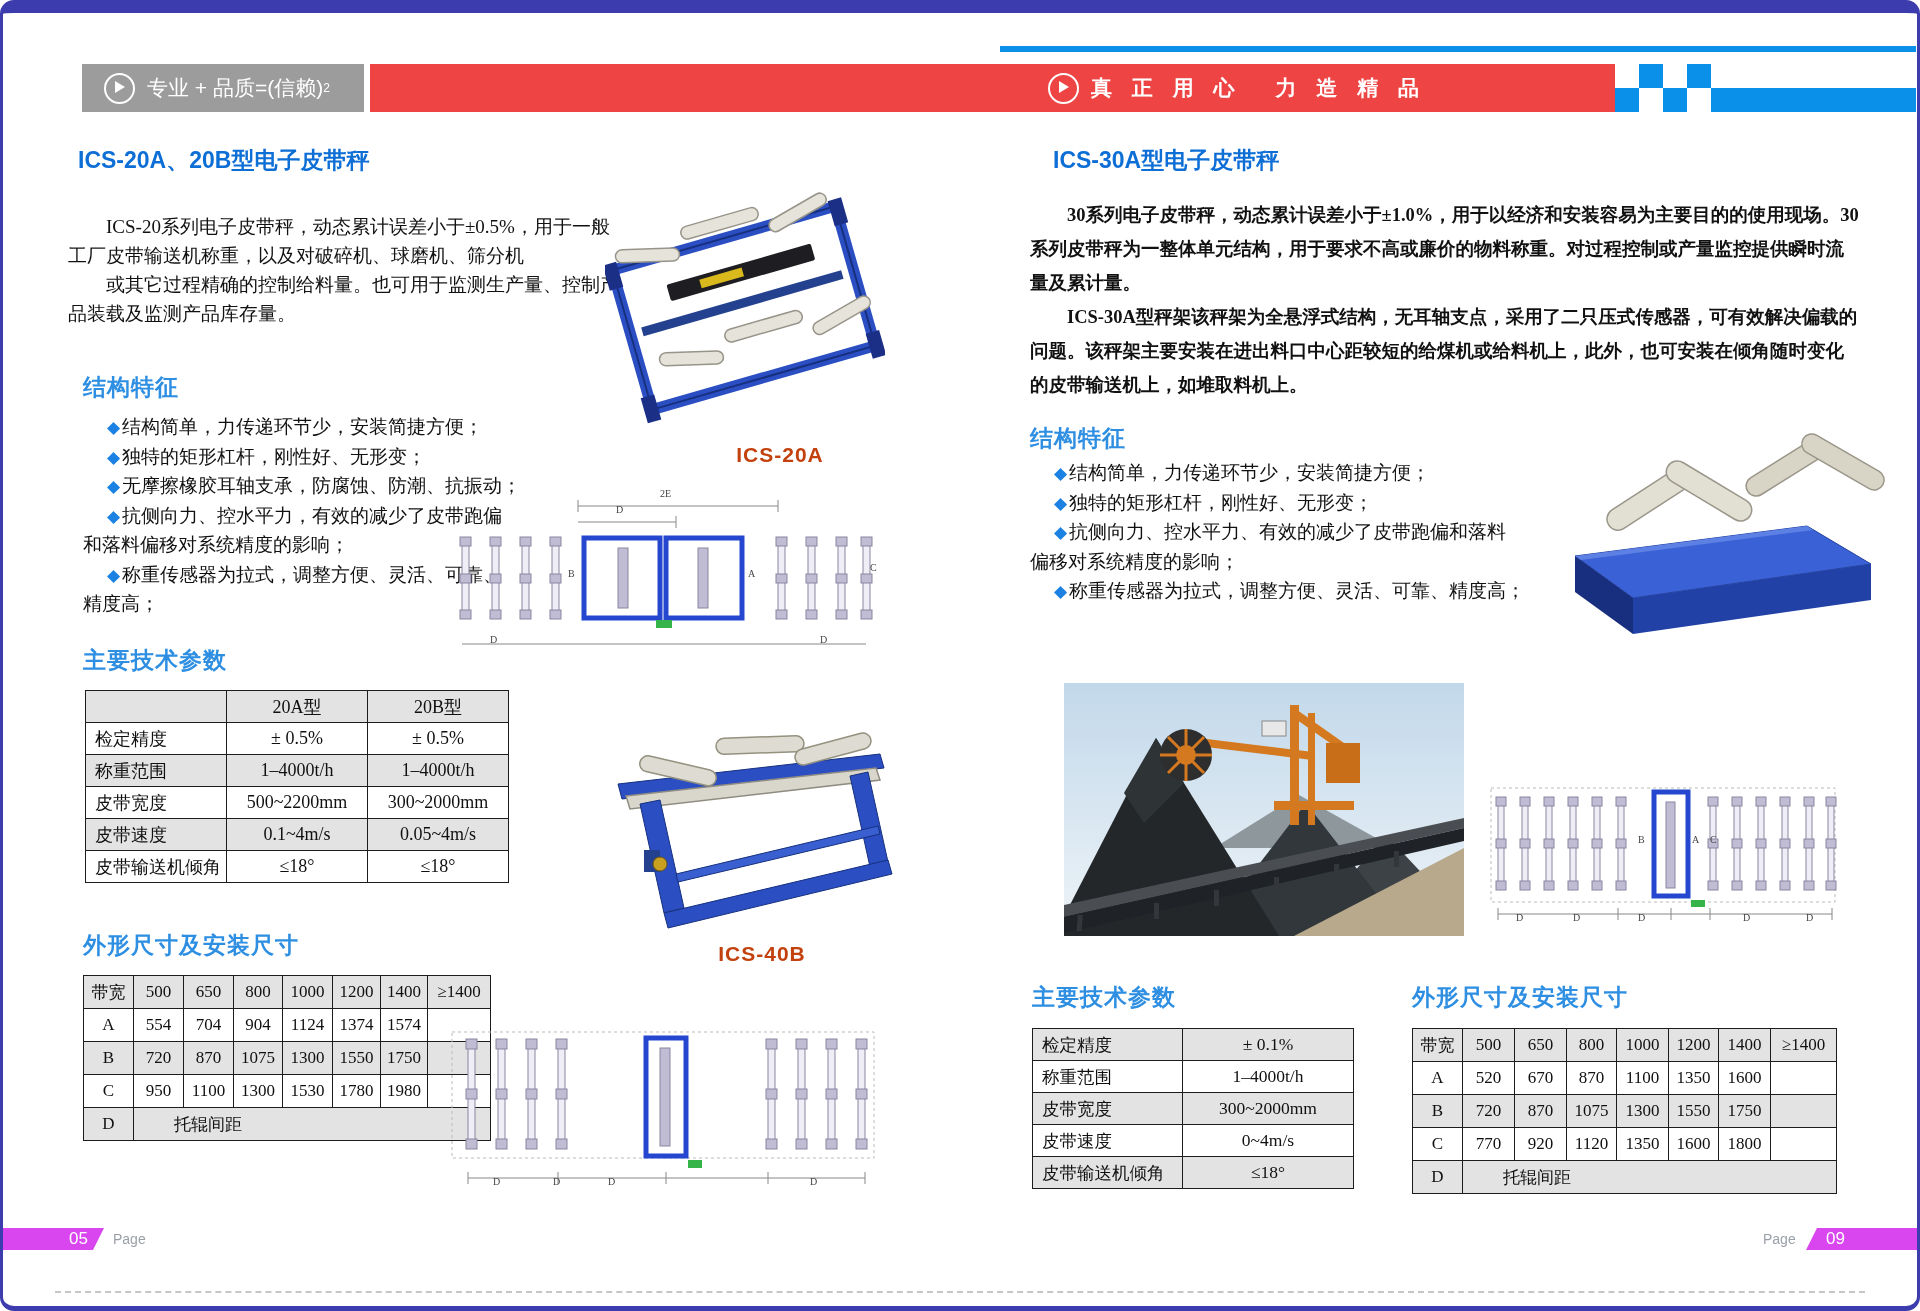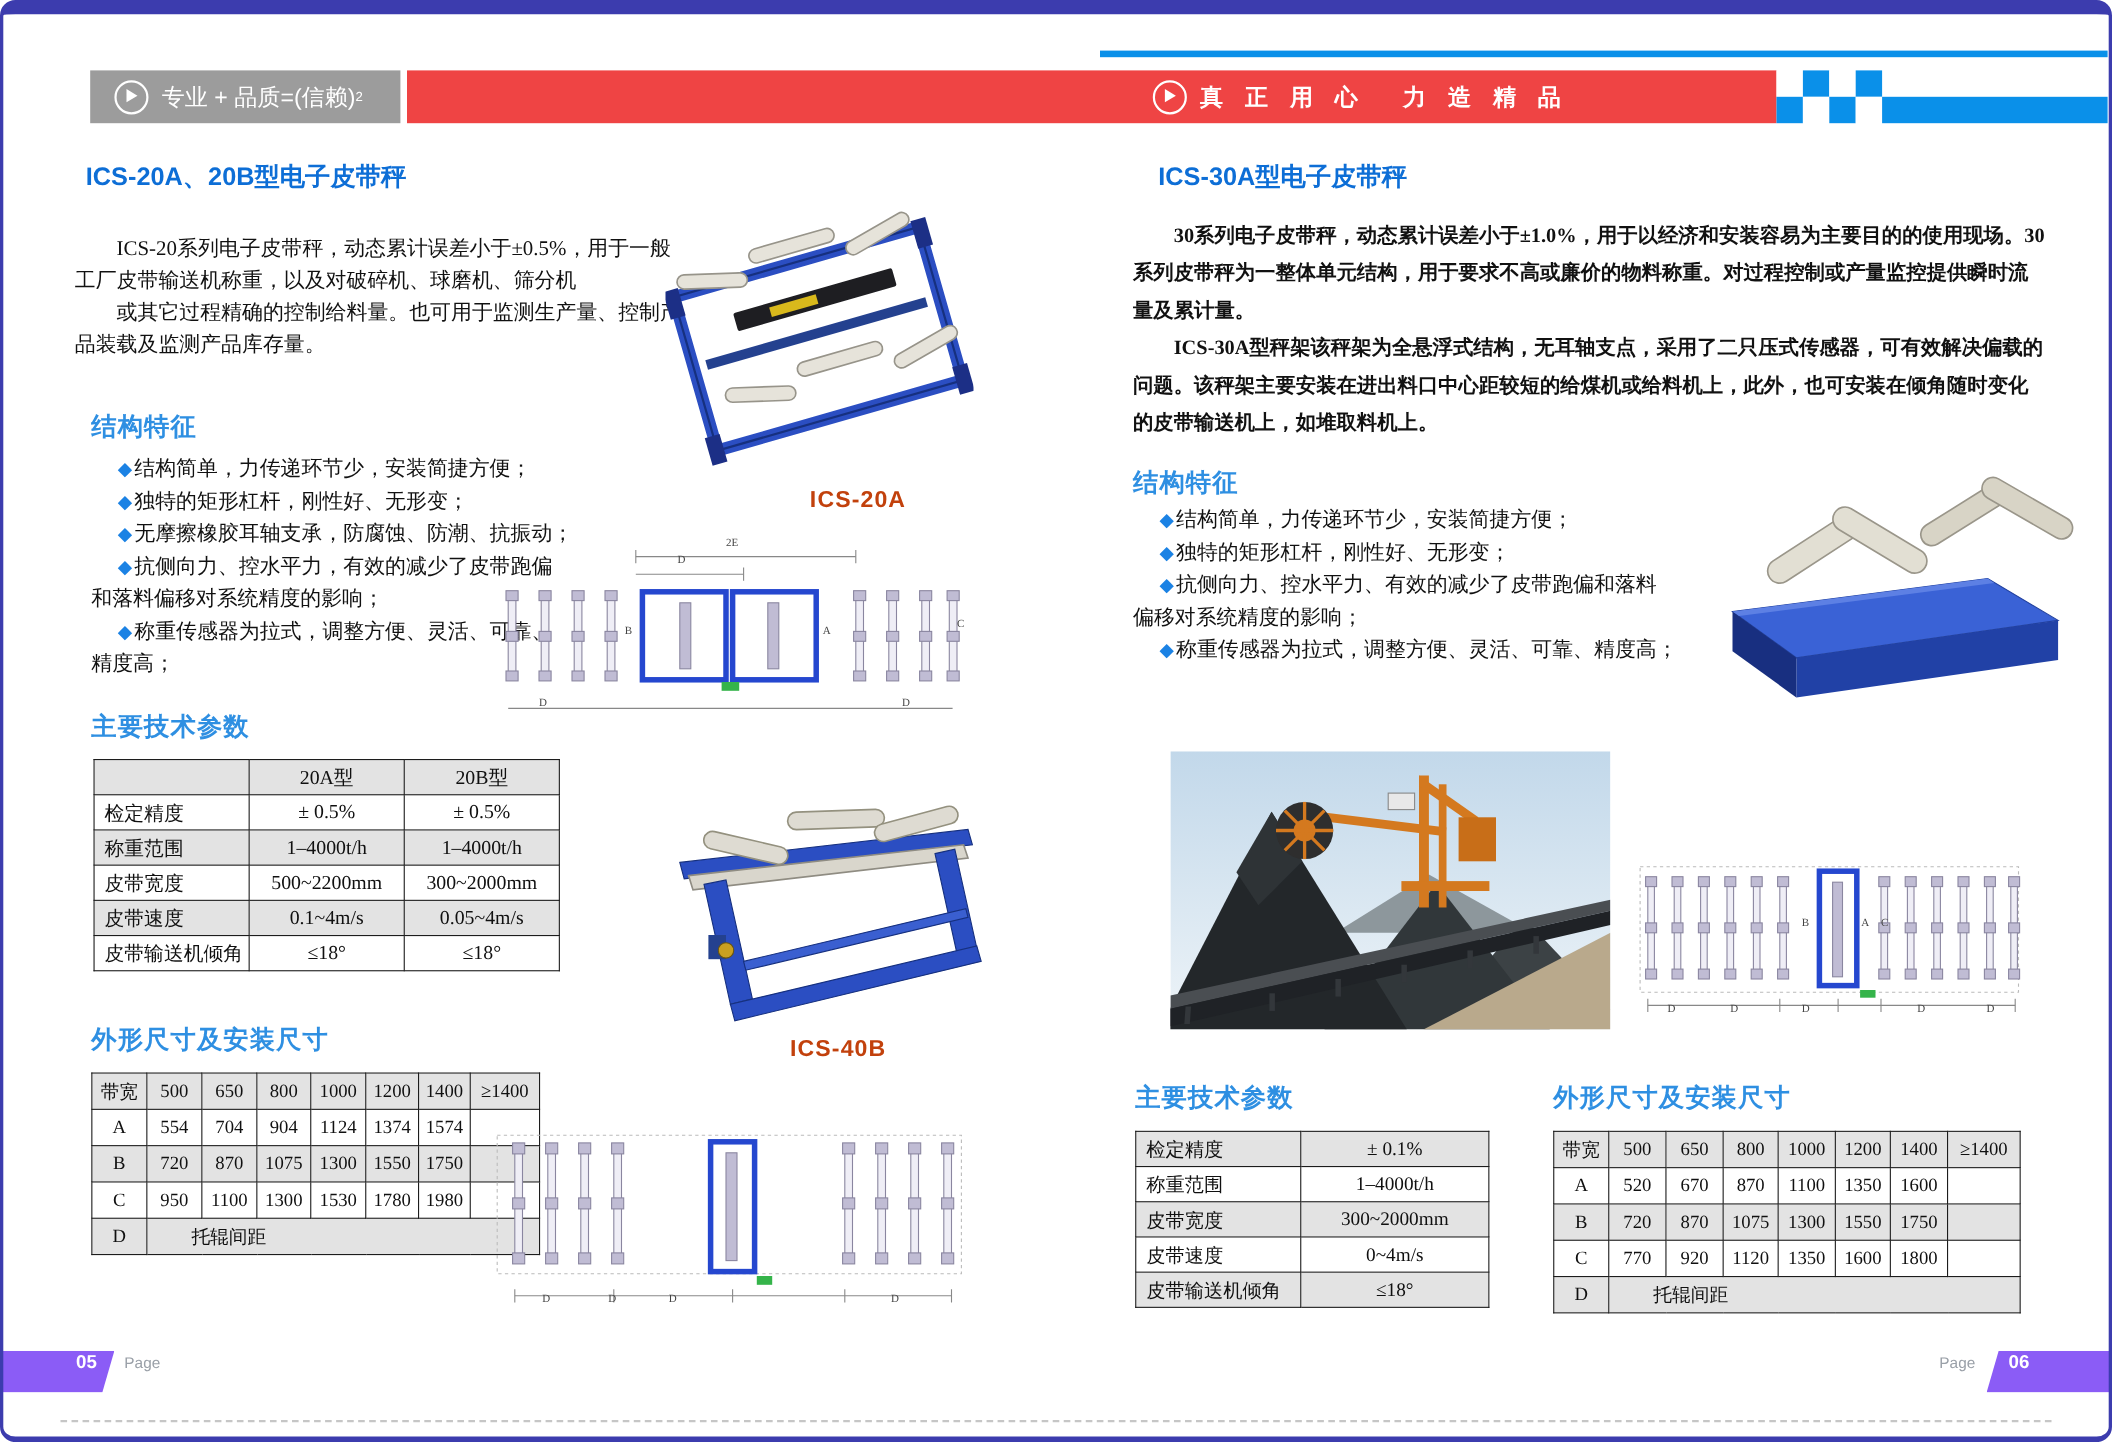--- a/index.html
+++ b/index.html
@@ -40,22 +40,22 @@
   .gray{background:#e3e3e3;}
   .t-spec-l{width:420px;font-size:18px;} .t-spec-l td{height:31px;}
   .t-spec-l td:nth-child(1){width:140px;} .t-spec-l td:nth-child(2){width:140px;} .t-spec-l td:nth-child(3){width:140px;}
   .t-dims{font-size:17px;} .t-dims td{height:32px;}
   .t-spec-r{width:310px;font-size:17.5px;} .t-spec-r td{height:31px;}
   .t-spec-r td:nth-child(1){width:140px;} .t-spec-r td:nth-child(2){width:170px;}
   
   .drawing{position:absolute;}
   .dim-label{position:absolute;font-size:10px;color:#444;font-family:"Liberation Serif",serif;white-space:nowrap;}
   
-  .pg-bar{background:#8b5cf6;height:38px;color:#fff;font-family:"Liberation Sans",sans-serif;
-          font-weight:bold;font-size:17px;line-height:22px;}
+  .pg-bar{background:#d946ef;height:22px;color:#fff;font-family:"Liberation Sans",sans-serif;
+          font-weight:normal;font-size:17px;line-height:22px;}
   .pg-bar-left{left:0;top:1228px;width:104px;text-align:right;padding-right:16px;box-sizing:border-box;
                clip-path:polygon(0 0,100% 0,calc(100% - 11px) 100%,0 100%);}
   .pg-bar-right{left:1806px;top:1228px;width:114px;text-align:left;padding-left:20px;box-sizing:border-box;
                 clip-path:polygon(11px 0,100% 0,100% 100%,0 100%);}
   .pg-label{top:1231px;color:#9aa0a8;font-family:"Liberation Sans",sans-serif;font-size:14px;}
   .dash-line{left:55px;top:1291px;width:1810px;height:0;border-top:2px dashed #c6c6c6;}
 </style>
 </head>
 <body>
 
@@ -544,16 +544,16 @@
     </tr>
   </tbody>
     </table>
 
   <div class="abs pg-bar pg-bar-left">
     <span>05</span>
   </div>
   <div class="abs pg-label" style="left:113px;">Page</div>
   <div class="abs pg-label" style="left:1763px;">Page</div>
   <div class="abs pg-bar pg-bar-right">
-    <span>06</span>
+    <span>09</span>
   </div>
   <div class="abs dash-line"></div>
 </div>
 
 </body></html>

